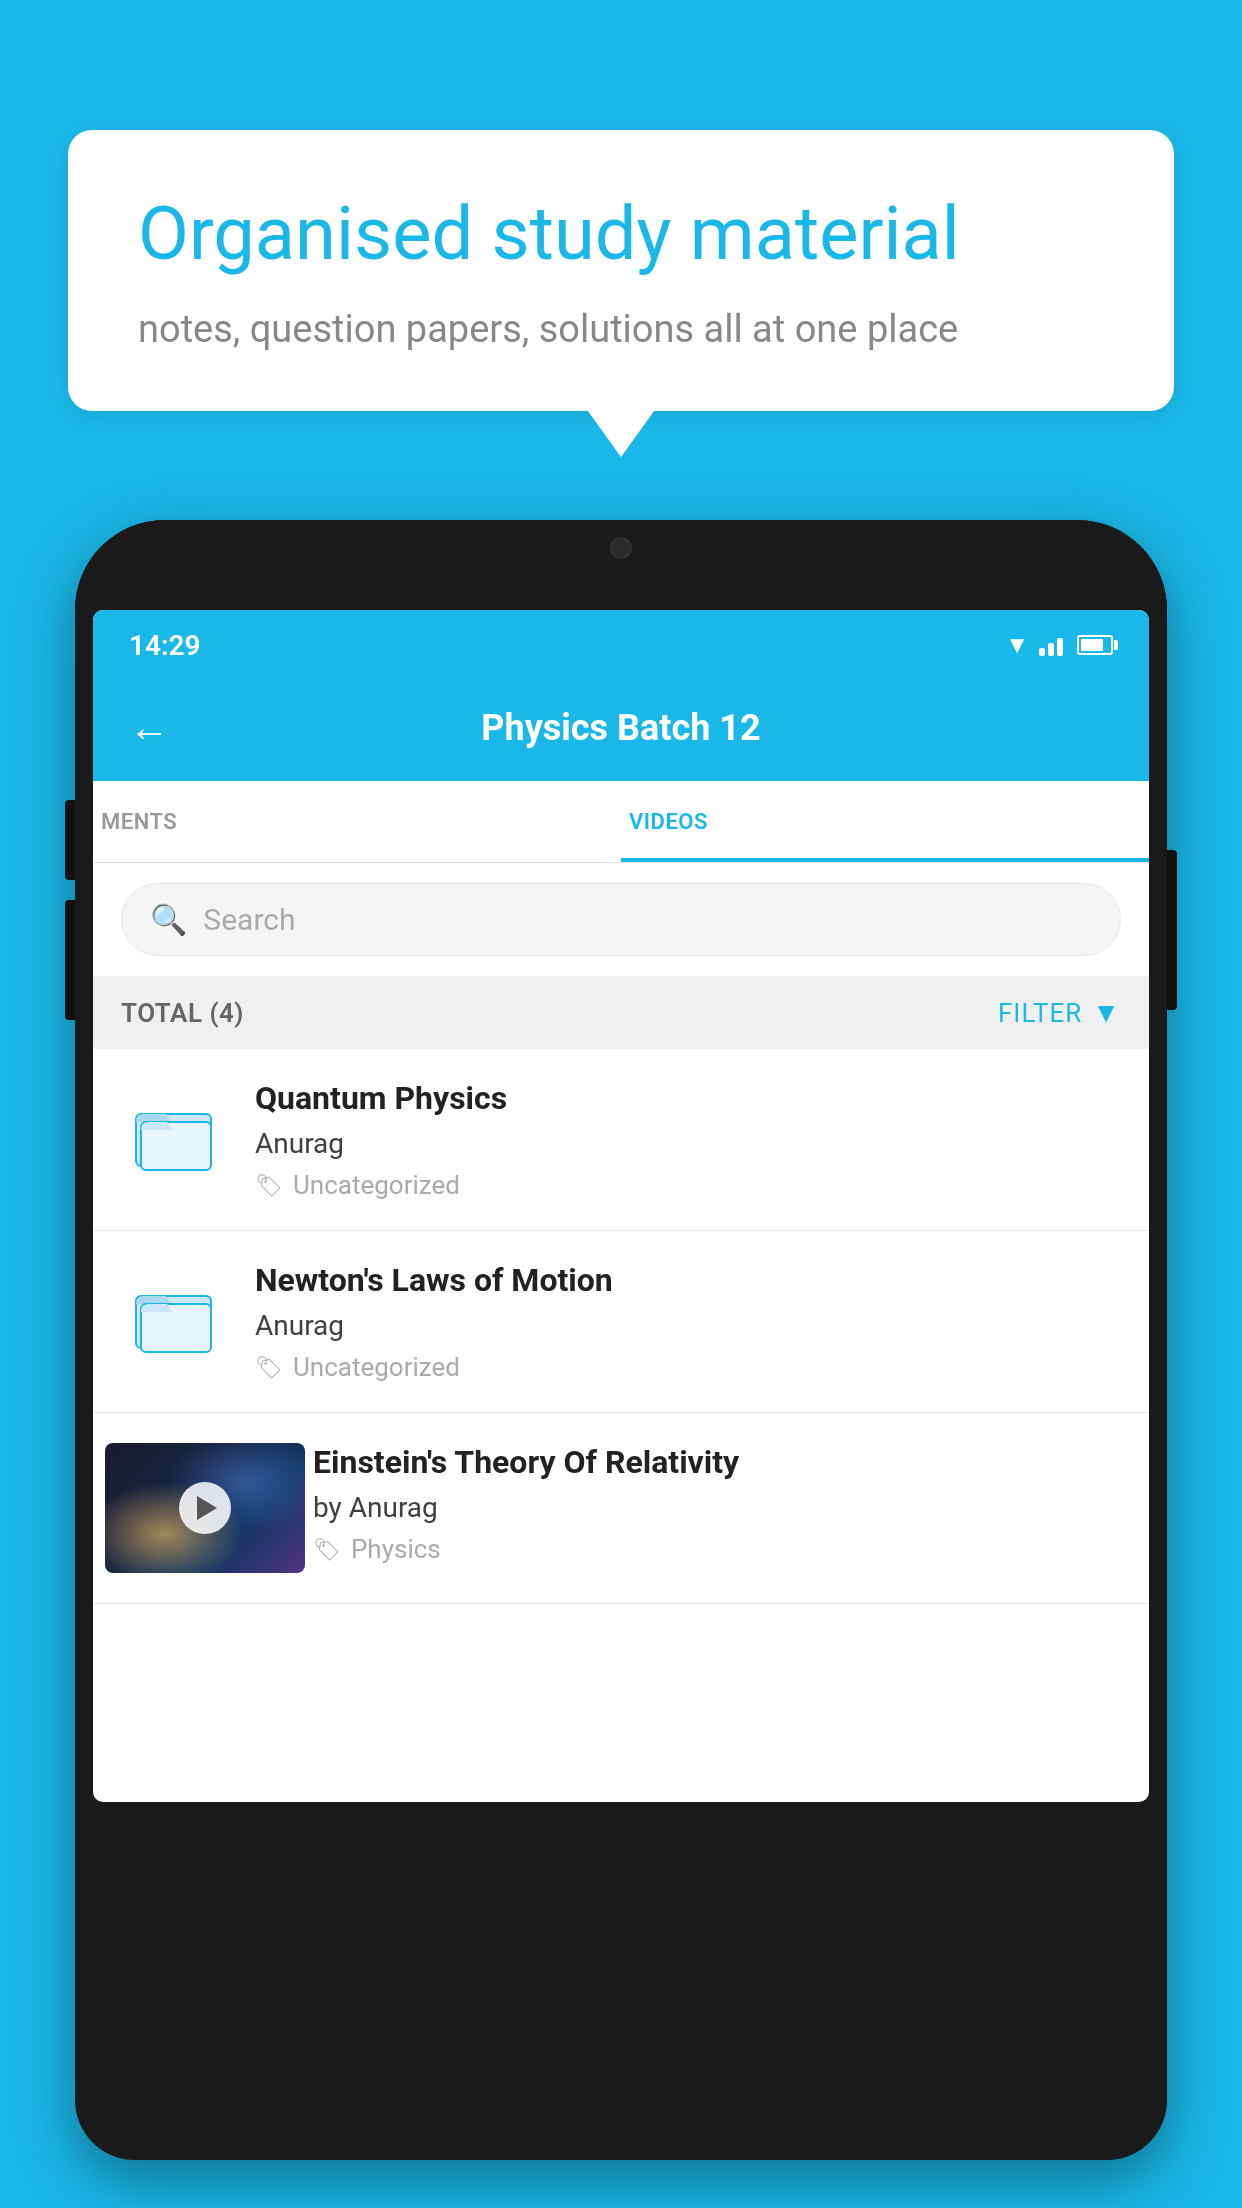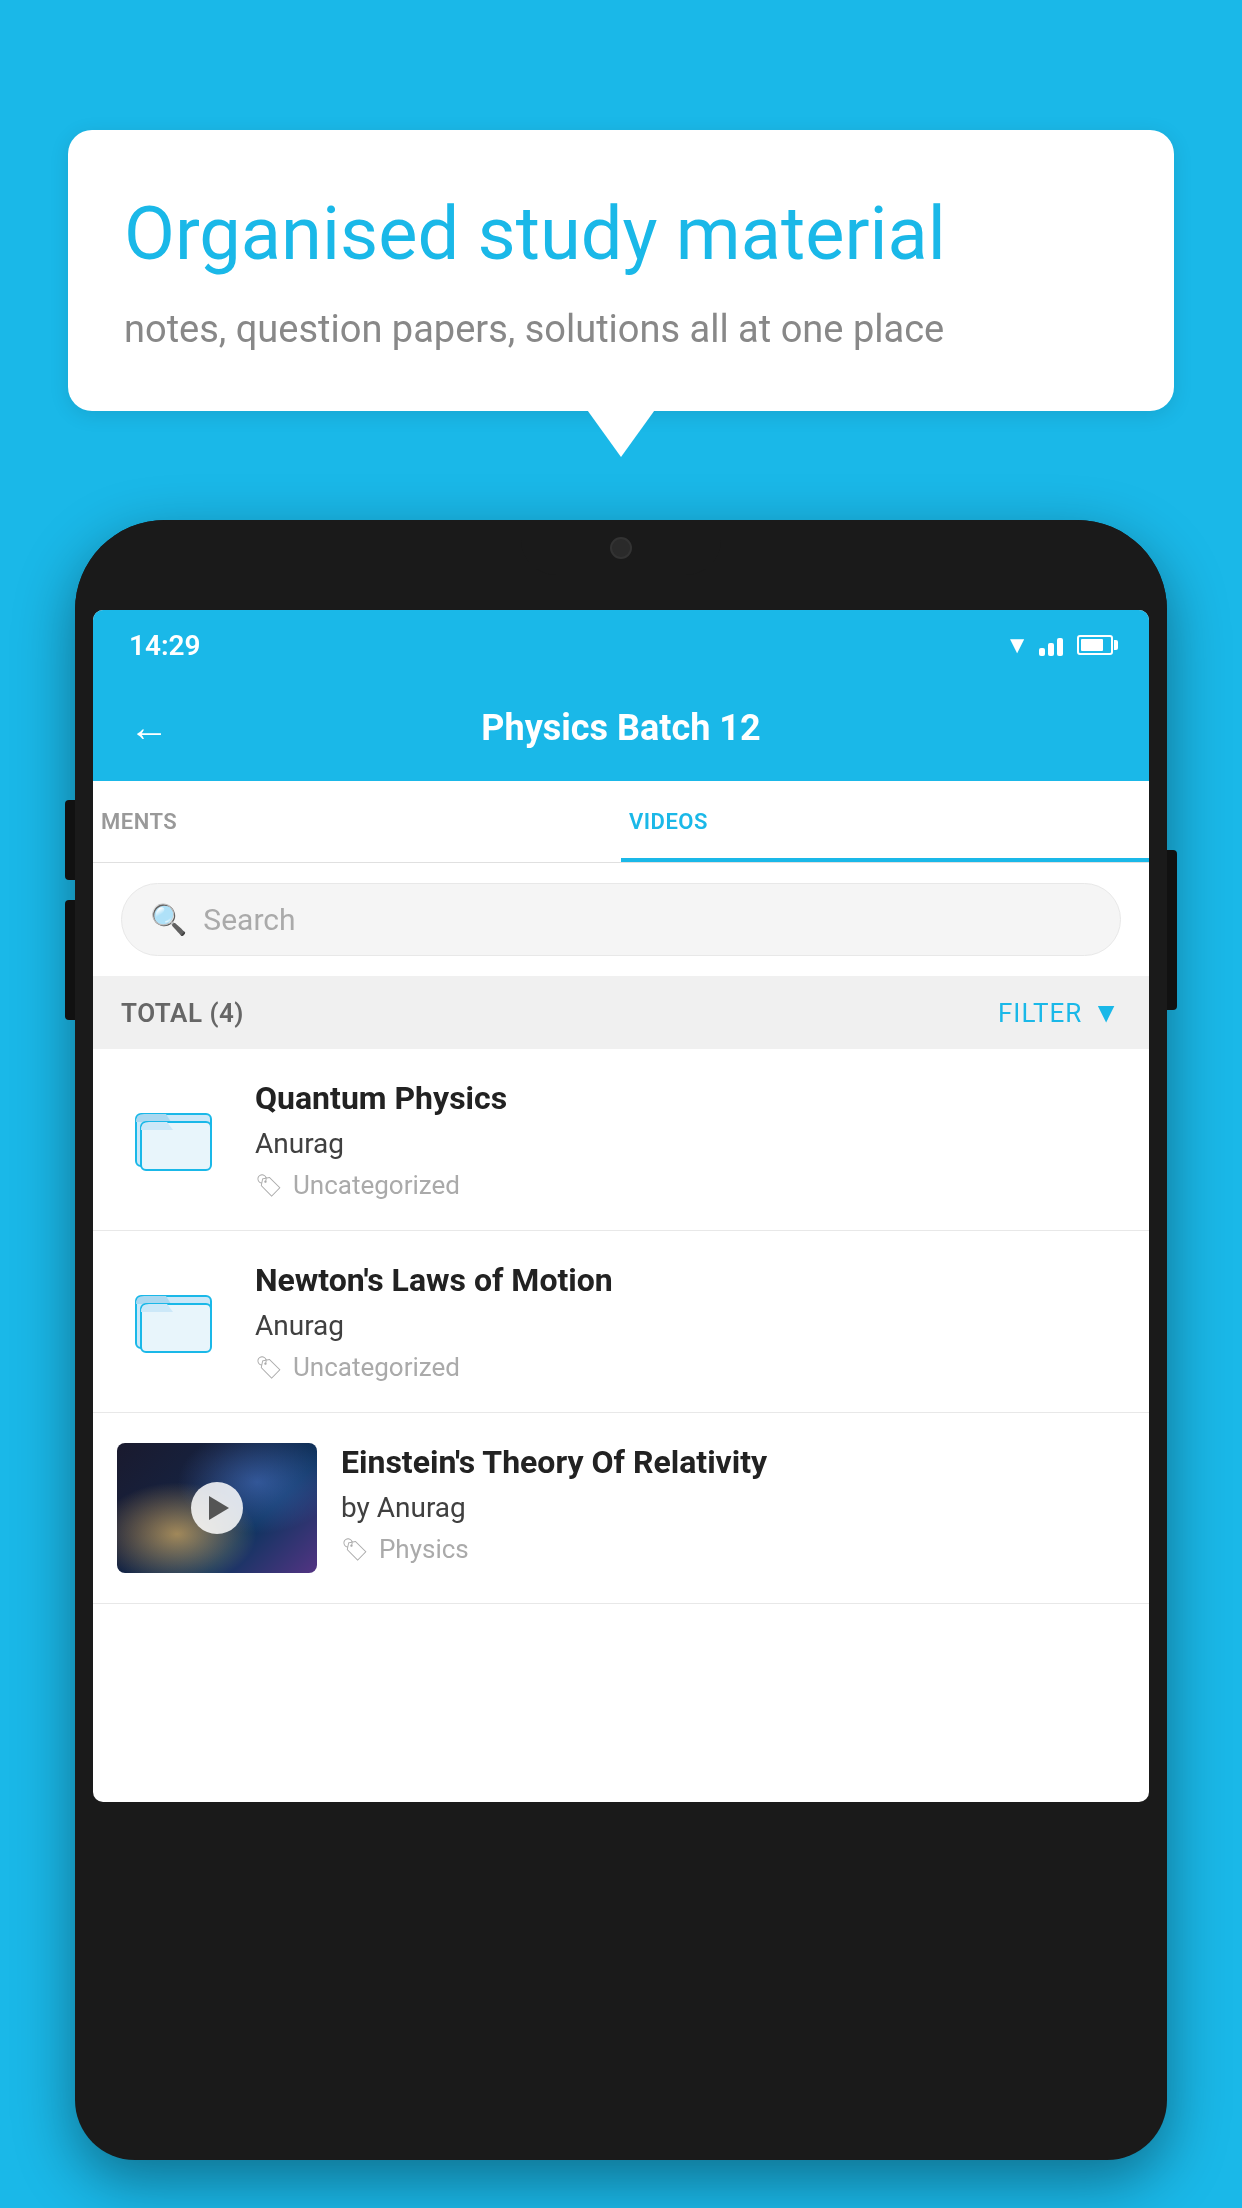--- a/index.html
+++ b/index.html
@@ -17,21 +17,21 @@
     .speech-bubble-wrapper {
       position: absolute;
       top: 130px;
       left: 68px;
       right: 68px;
     }
 
     .speech-bubble {
       background: white;
       border-radius: 24px;
-      padding: 60px 56px;
+      padding: 60px 70px;
       box-shadow: 0 4px 20px rgba(0,0,0,0.1);
       position: relative;
     }
 
     .speech-bubble::after {
       content: '';
       position: absolute;
       bottom: -46px;
       left: 50%;
       transform: translateX(-50%);
@@ -366,23 +366,23 @@
     }
 
     .tag-icon {
       font-size: 22px;
     }
 
     
     .video-item-thumb {
       display: flex;
       align-items: flex-start;
-      padding: 30px 24px;
+      padding: 30px 12px;
       border-bottom: 1px solid #e8e8e8;
-      gap: 24px;
+      gap: 8px;
       cursor: pointer;
     }
 
     .thumbnail-box {
       width: 200px;
       min-width: 200px;
       height: 130px;
       background: linear-gradient(135deg, #1a1a2e, #16213e, #0f3460, #533483);
       border-radius: 8px;
       position: relative;

